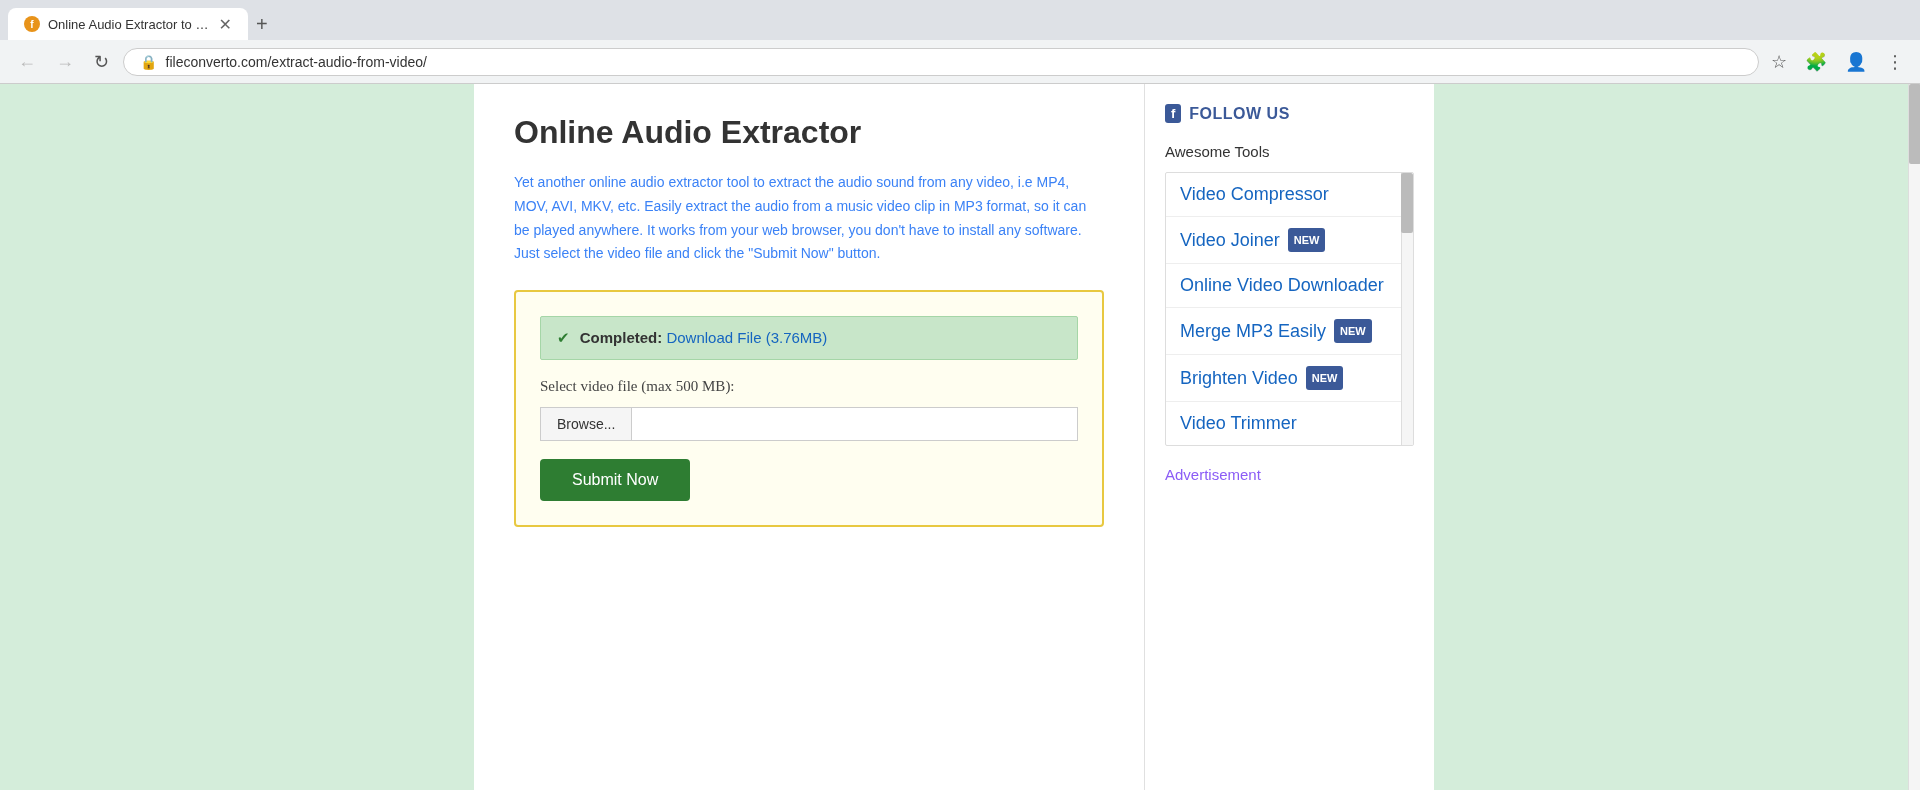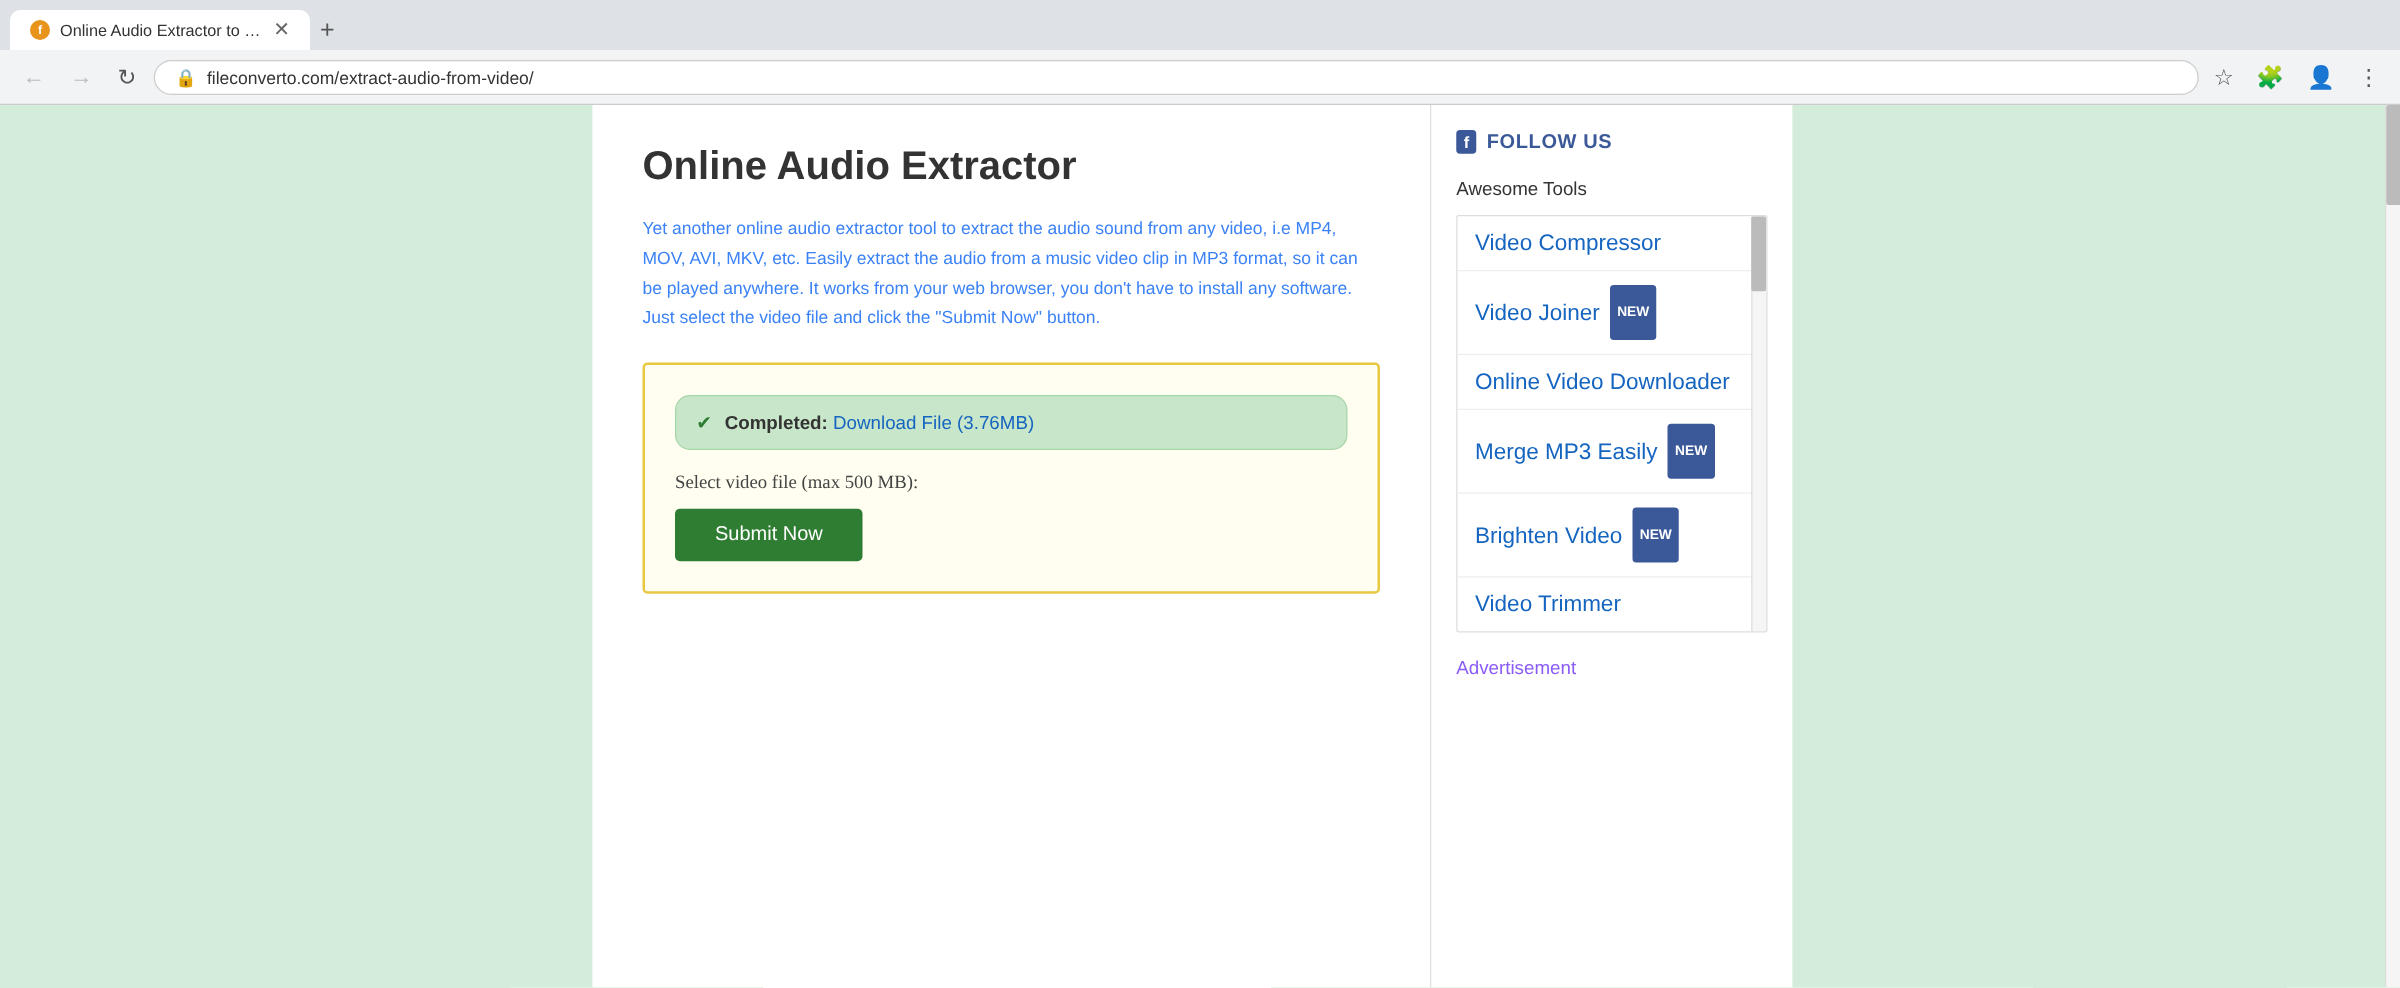--- a/index.html
+++ b/index.html
@@ -150,21 +150,21 @@
     
     .upload-box {
       border: 2px solid #e8c840;
       background: #fffef0;
       border-radius: 4px;
       padding: 24px;
     }
     .success-bar {
       background: #c8e6c9;
       border: 1px solid #a5d6a7;
-      border-radius: 12px;
+      border-radius: 2px;
       padding: 12px 16px;
       margin-bottom: 18px;
       font-size: 15px;
       color: #333;
     }
     .success-bar .check { color: #2e7d32; margin-right: 6px; }
     .success-bar strong { color: #333; }
     .success-bar a { color: #1565c0; text-decoration: none; }
     .file-select-label {
       font-size: 15px;
@@ -255,21 +255,21 @@
     .tool-link {
       color: #1565c0;
       text-decoration: none;
       font-size: 18px;
       cursor: pointer;
     }
     .badge-new {
       background: #3b5998;
       color: white;
       font-size: 11px;
-      padding: 16px 6px;
+      padding: 6px 6px;
       border-radius: 3px;
       font-weight: bold;
     }
     .scrollbar-track {
       position: absolute;
       right: 0;
       top: 0;
       width: 12px;
       height: 100%;
       background: #f5f5f5;
@@ -347,20 +347,24 @@
       <div class="success-bar">
         <span class="check">✔</span>
         <strong>Completed:</strong>
         <a href="#">Download File (3.76MB)</a>
       </div>
 
       
       <span class="file-select-label">Select video file (max 500 MB):</span>
 
       
+      <div class="file-input-row">
+        <button class="browse-btn">Browse...</button>
+        <input class="file-name-input" type="text" value="" placeholder="" style="">
+      </div>
 
       
       <button class="submit-btn">Submit Now</button>
     </div>
   </div>
 
   <div class="sidebar">
 
     <div class="follow-us">
       <span class="fb-icon">f</span>

